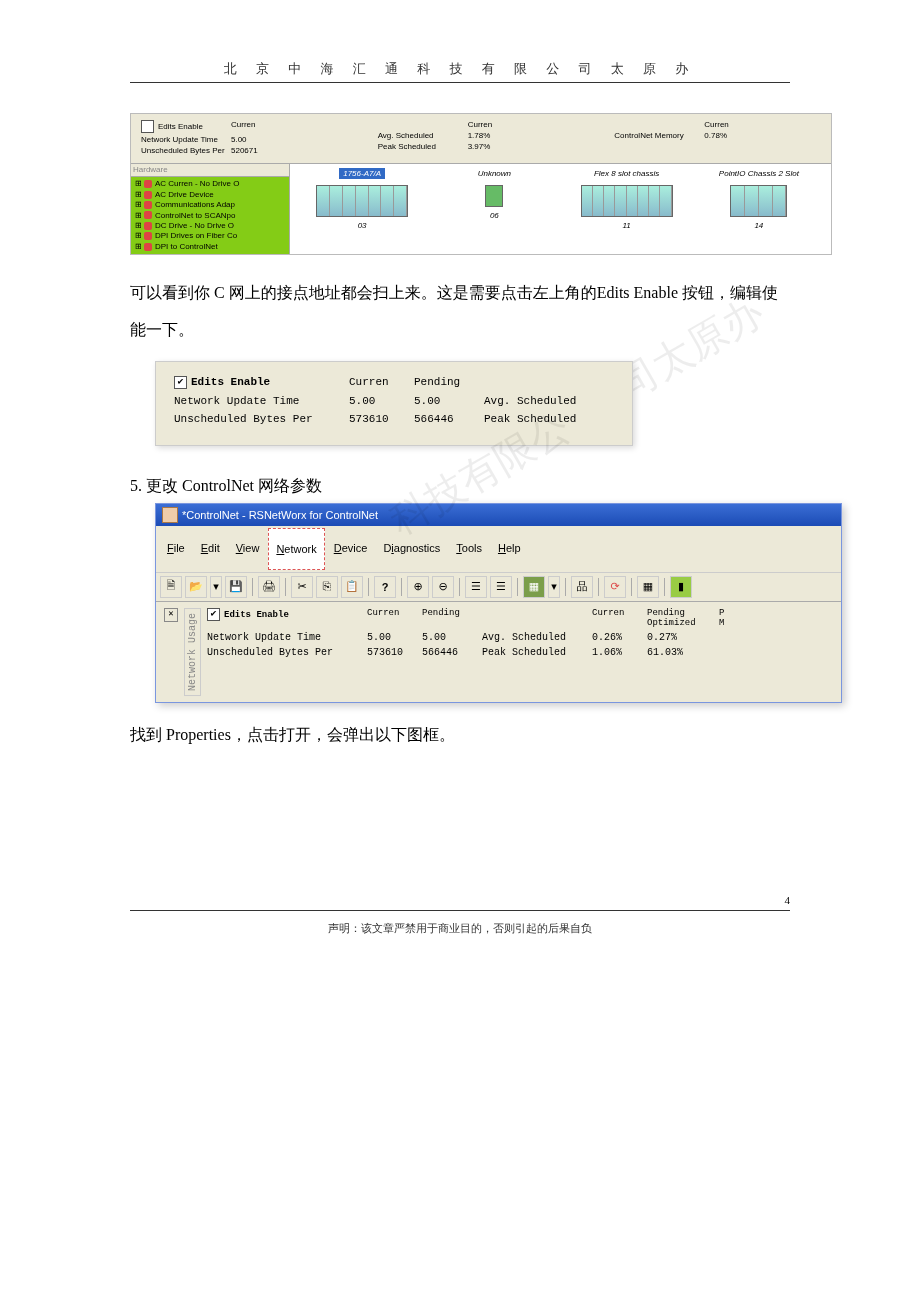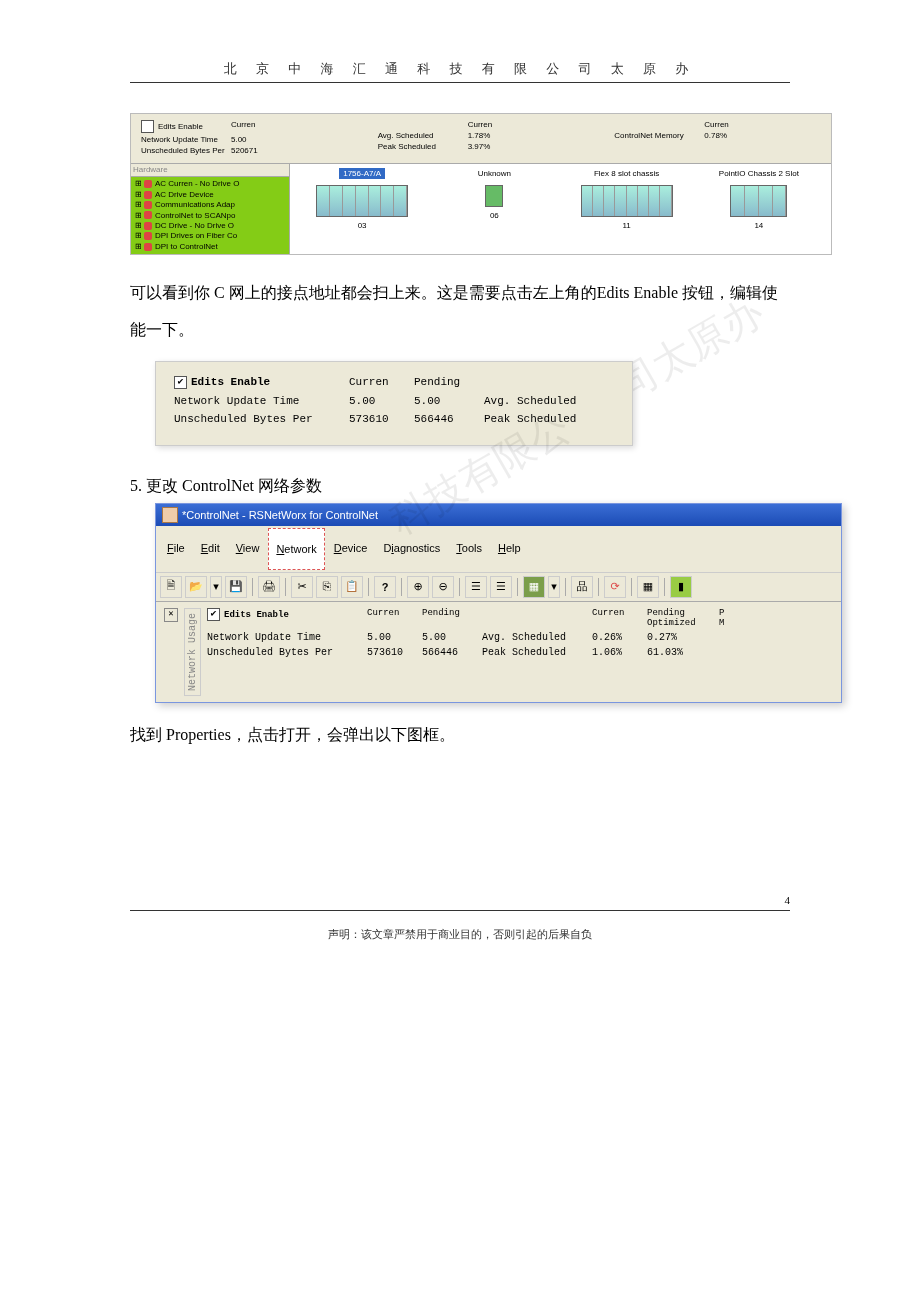--- a/index.html
+++ b/index.html
@@ -73,20 +73,21 @@
     width: 8px; height: 8px;
     background: #d44;
     border-radius: 2px;
     margin-right: 3px;
     vertical-align: middle;
   }
   .fig1-nodes {
     flex: 1;
     display: flex;
     padding: 4px 6px;
+    font-style: italic;
   }
   .node {
     flex: 1;
     display: flex;
     flex-direction: column;
     align-items: center;
     font-size: 8px;
   }
   .node-title {
     margin-bottom: 2px;
@@ -280,21 +281,21 @@
   }
   .footer-rule {
     border: none;
     border-top: 1px solid #333;
     margin: 4px 0;
   }
   .footer-text {
     text-align: center;
     font-size: 11px;
     color: #333;
-    margin-top: 16px;
+    margin-top: 10px;
   }
 </style>
 </head>
 <body>
 
 <div class="page">
   <div class="header-title">北 京 中 海 汇 通 科 技 有 限 公 司 太 原 办</div>
   <hr class="header-rule">
 
   <div class="figure fig1">

